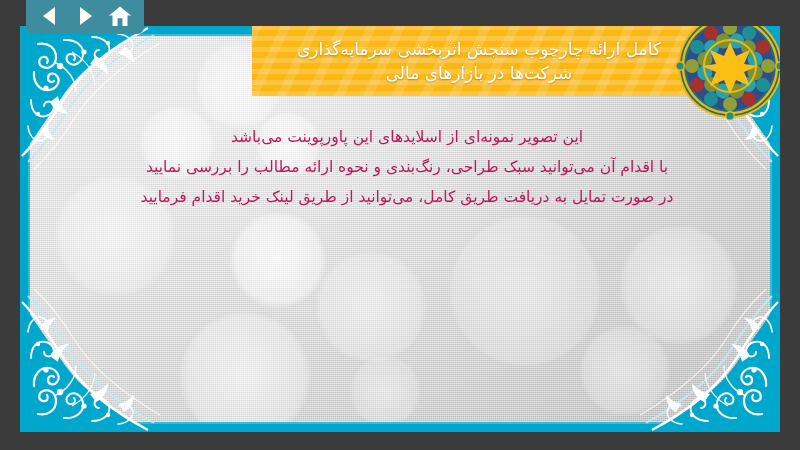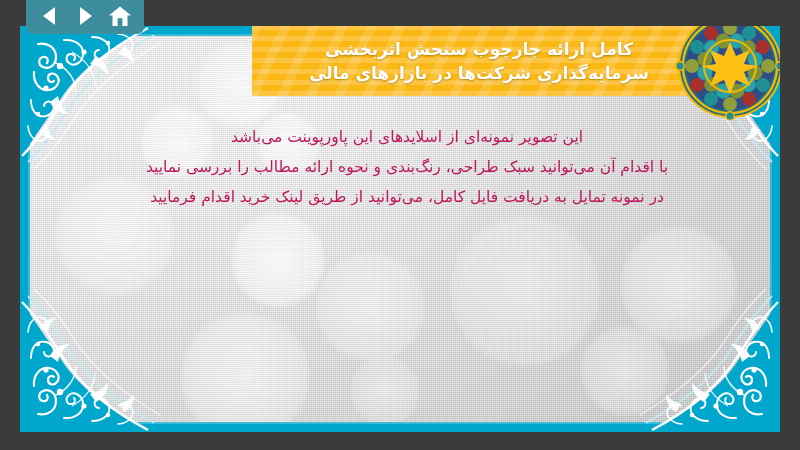--- a/index.html
+++ b/index.html
@@ -82,21 +82,21 @@
   #title{
     position:absolute; inset:0;
     display:flex; align-items:center; justify-content:center;
     padding:0 18px;
     z-index:45;
     direction:rtl;
     text-align:center;
     color:#ffffff;
     font-size:17px;
     line-height:1.42;
-    font-weight:700;
+    font-weight:400;
     text-shadow:0 1px 2px rgba(0,0,0,.28);
     white-space:normal;
   }
 
   
   #medallion{
     position:absolute; right:-4px; top:-14px;
     width:108px; height:108px; z-index:50;
   }
   #medallion svg{ display:block; }
@@ -310,17 +310,17 @@
         <circle cx="54" cy="4" r="4.2" fill="#1f8f95" stroke="#f5b800" stroke-width="1.4"></circle>
         <circle cx="54" cy="104" r="4.2" fill="#1f8f95" stroke="#f5b800" stroke-width="1.4"></circle>
         <circle cx="4" cy="54" r="4.2" fill="#1f8f95" stroke="#f5b800" stroke-width="1.4"></circle>
         <circle cx="104" cy="54" r="4.2" fill="#1f8f95" stroke="#f5b800" stroke-width="1.4"></circle>
       </svg>
     </div>
 
     <div id="body-text">
       <p>این تصویر نمونه‌ای از اسلایدهای این پاورپوینت می‌باشد</p>
       <p>با اقدام آن می‌توانید سبک طراحی، رنگ‌بندی و نحوه ارائه مطالب را بررسی نمایید</p>
-      <p>در نمونه تمایل به دریافت فایل کامل، می‌توانید از طریق لینک خرید اقدام فرمایید</p>
+      <p>در صورت تمایل به دریافت طریق کامل، می‌توانید از طریق لینک خرید اقدام فرمایید</p>
     </div>
 
   </div>
 </div>
 
 </body></html>

